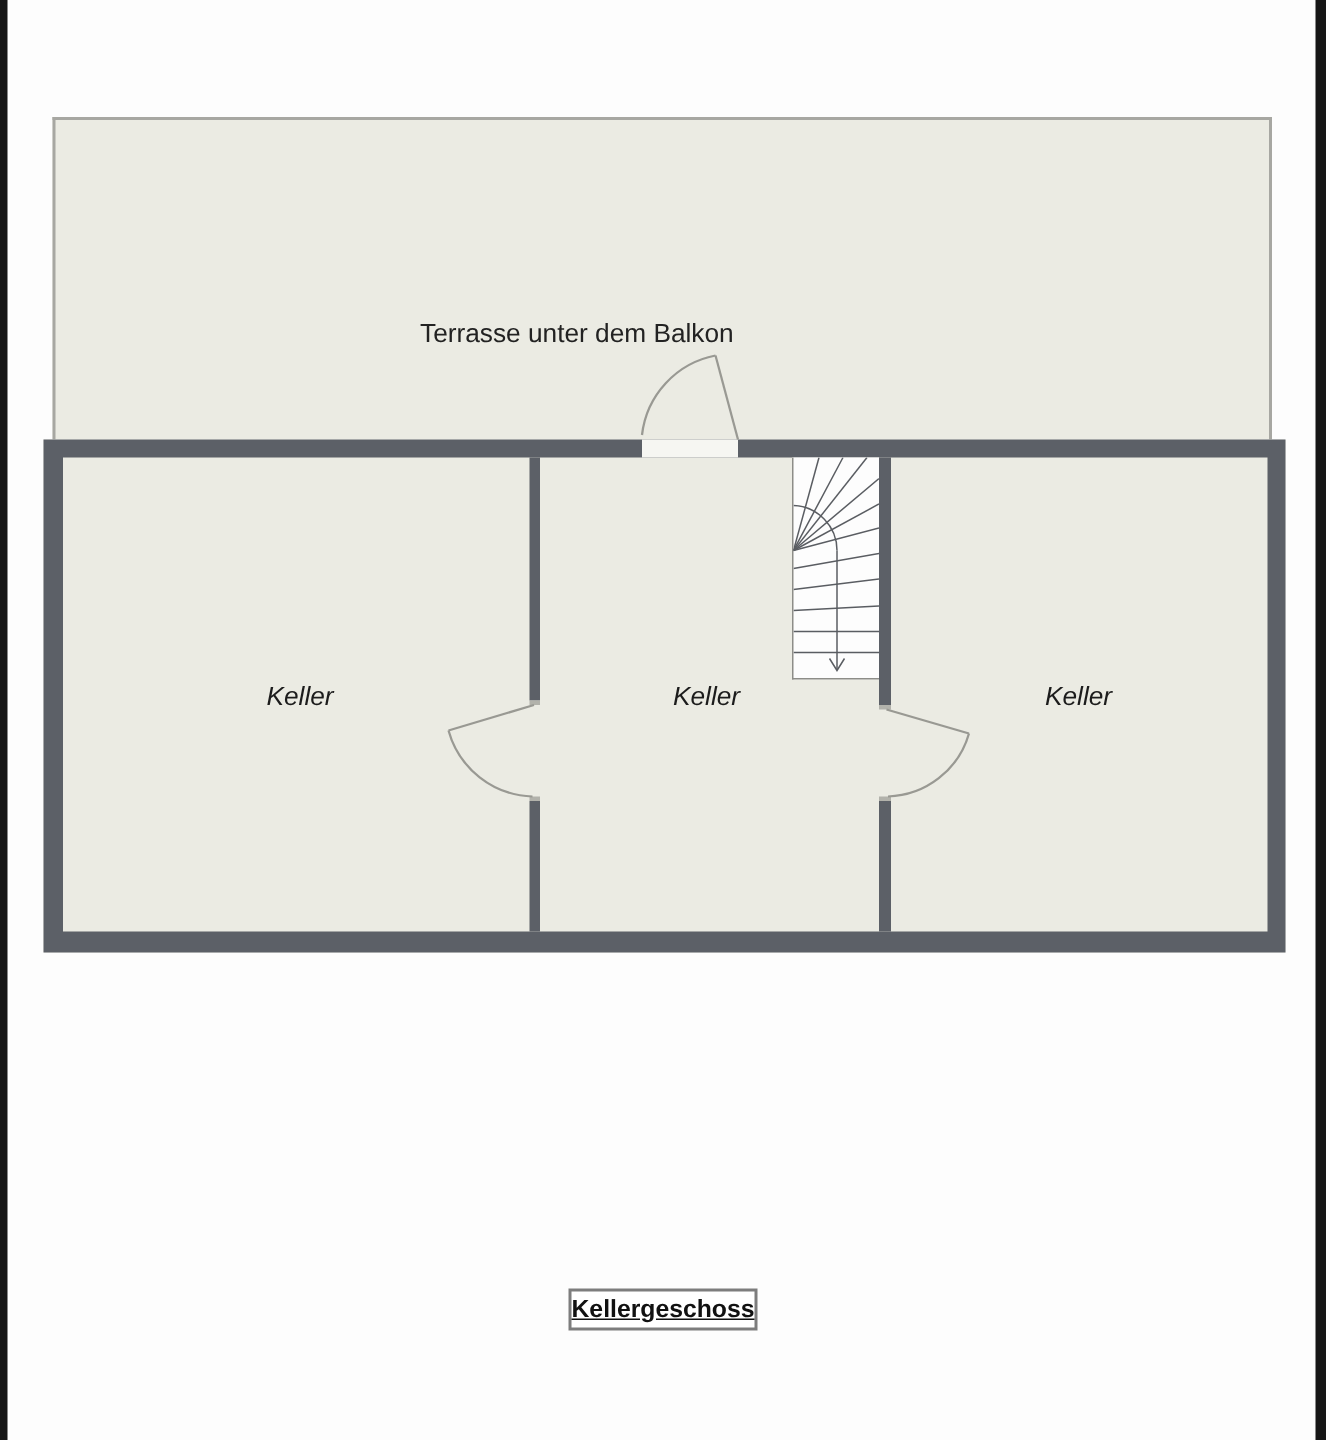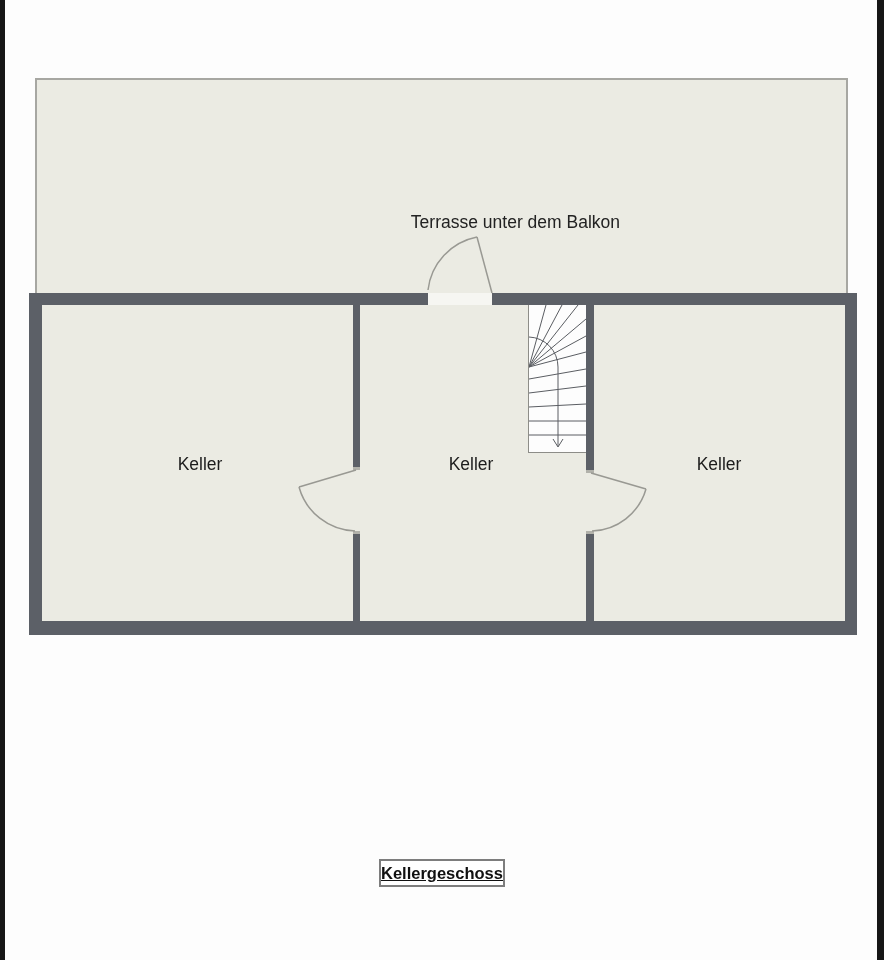--- a/index.html
+++ b/index.html
@@ -12,21 +12,21 @@
   .frame-left{left:0;top:0;width:5px;height:960px;background:#161616;}
   .frame-right{left:877px;top:0;width:7px;height:960px;background:#161616;}
   
   .terrace{
     left:35px;top:78px;width:813px;height:215px;
     background:#ebebe3;
     border-top:2px solid #a7a7a2;border-left:2px solid #a7a7a2;border-right:2px solid #a7a7a2;
   }
   .terrace-label{
     left:280px;top:209px;width:340px;height:26px;
-    text-align:right;font-size:17.5px;color:#222;line-height:26px;
+    text-align:left;font-size:17.5px;color:#222;line-height:26px;
   }
   
   .building{
     left:29px;top:293px;width:828px;height:342px;
     background:#ebebe3;
     border-style:solid;border-color:#5c6067;
     border-width:12px 12px 14px 13px;
   }
   
   .top-door-gap{left:428px;top:293px;width:64px;height:12px;background:#f6f6f2;}
@@ -46,21 +46,21 @@
     border-left:1px solid #8d8d88;border-bottom:1px solid #8d8d88;
   }
   .stairwell svg{display:block;}
   
   .door-svg{overflow:visible;}
   .d-terrace{left:418px;top:232px;}
   .d-left{left:290px;top:458px;}
   .d-right{left:583px;top:461px;}
   
   .room-label{
-    height:24px;text-align:center;font-size:17.5px;color:#1c1c1c;line-height:24px;
+    height:24px;text-align:center;font-size:17.5px;color:#1c1c1c;line-height:24px;font-style:italic;
   }
   .rl-left{left:140px;top:452px;width:120px;}
   .rl-mid{left:411px;top:452px;width:120px;}
   .rl-right{left:659px;top:452px;width:120px;}
   
   .caption-box{
     left:379px;top:859px;width:126px;height:28px;
     background:#ffffff;border:2px solid #7d7d7d;
     text-align:center;font-size:16.5px;font-weight:bold;color:#111;
     line-height:24px;

